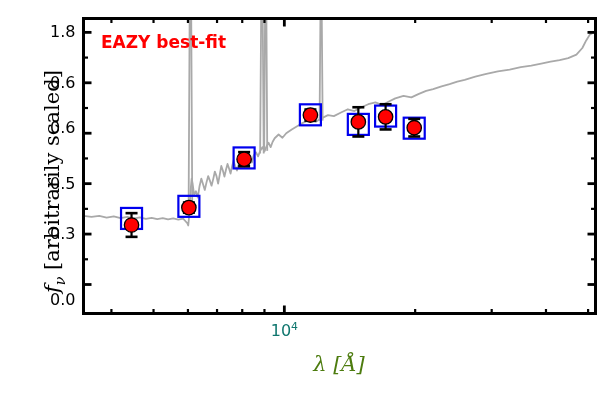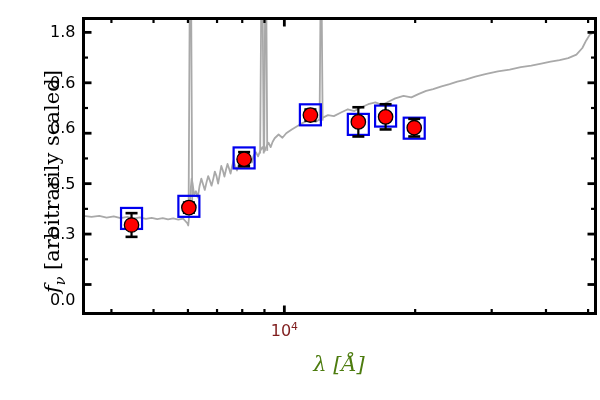--- a/index.html
+++ b/index.html
@@ -48,21 +48,21 @@
     width:40px;
     font-size:16px;
     color:#000;
     font-family:"DejaVu Sans","Liberation Sans",sans-serif;
   }
   .xtick-lab{
     position:absolute;
     text-align:center;
     width:60px;
     font-size:16px;
-    color:#7f1d1d;
+    color:#0f766e;
     font-family:"DejaVu Sans","Liberation Sans",sans-serif;
   }
   .xtick-lab sup{font-size:0.68em;}
 </style>
 </head>
 <body>
 
 <div id="fig">
 
   <svg id="plot-svg" width="600" height="400">
@@ -158,20 +158,21 @@
         <line x1="415.1662751004655" y1="18.5" x2="415.1662751004655" y2="23" stroke="#000" stroke-width="2.2"></line>
         <line x1="491.6897261197656" y1="313.5" x2="491.6897261197656" y2="309" stroke="#000" stroke-width="2.2"></line>
         <line x1="491.6897261197656" y1="18.5" x2="491.6897261197656" y2="23" stroke="#000" stroke-width="2.2"></line>
         <line x1="545.9839786711391" y1="313.5" x2="545.9839786711391" y2="309" stroke="#000" stroke-width="2.2"></line>
         <line x1="545.9839786711391" y1="18.5" x2="545.9839786711391" y2="23" stroke="#000" stroke-width="2.2"></line>
         <line x1="588.0978727591855" y1="313.5" x2="588.0978727591855" y2="309" stroke="#000" stroke-width="2.2"></line>
         <line x1="588.0978727591855" y1="18.5" x2="588.0978727591855" y2="23" stroke="#000" stroke-width="2.2"></line>
       </g>
   </svg>
 
+  <div class="annot">EAZY best-fit</div>
 
   <div class="ylabel">
     <i>f</i><sub>ν</sub> [arbitrarily scaled]
   </div>
 
   <div class="xlabel">
     λ [<span style="text-decoration:none">Å</span>]
   </div>
 
   <div id="ytick-labels">

